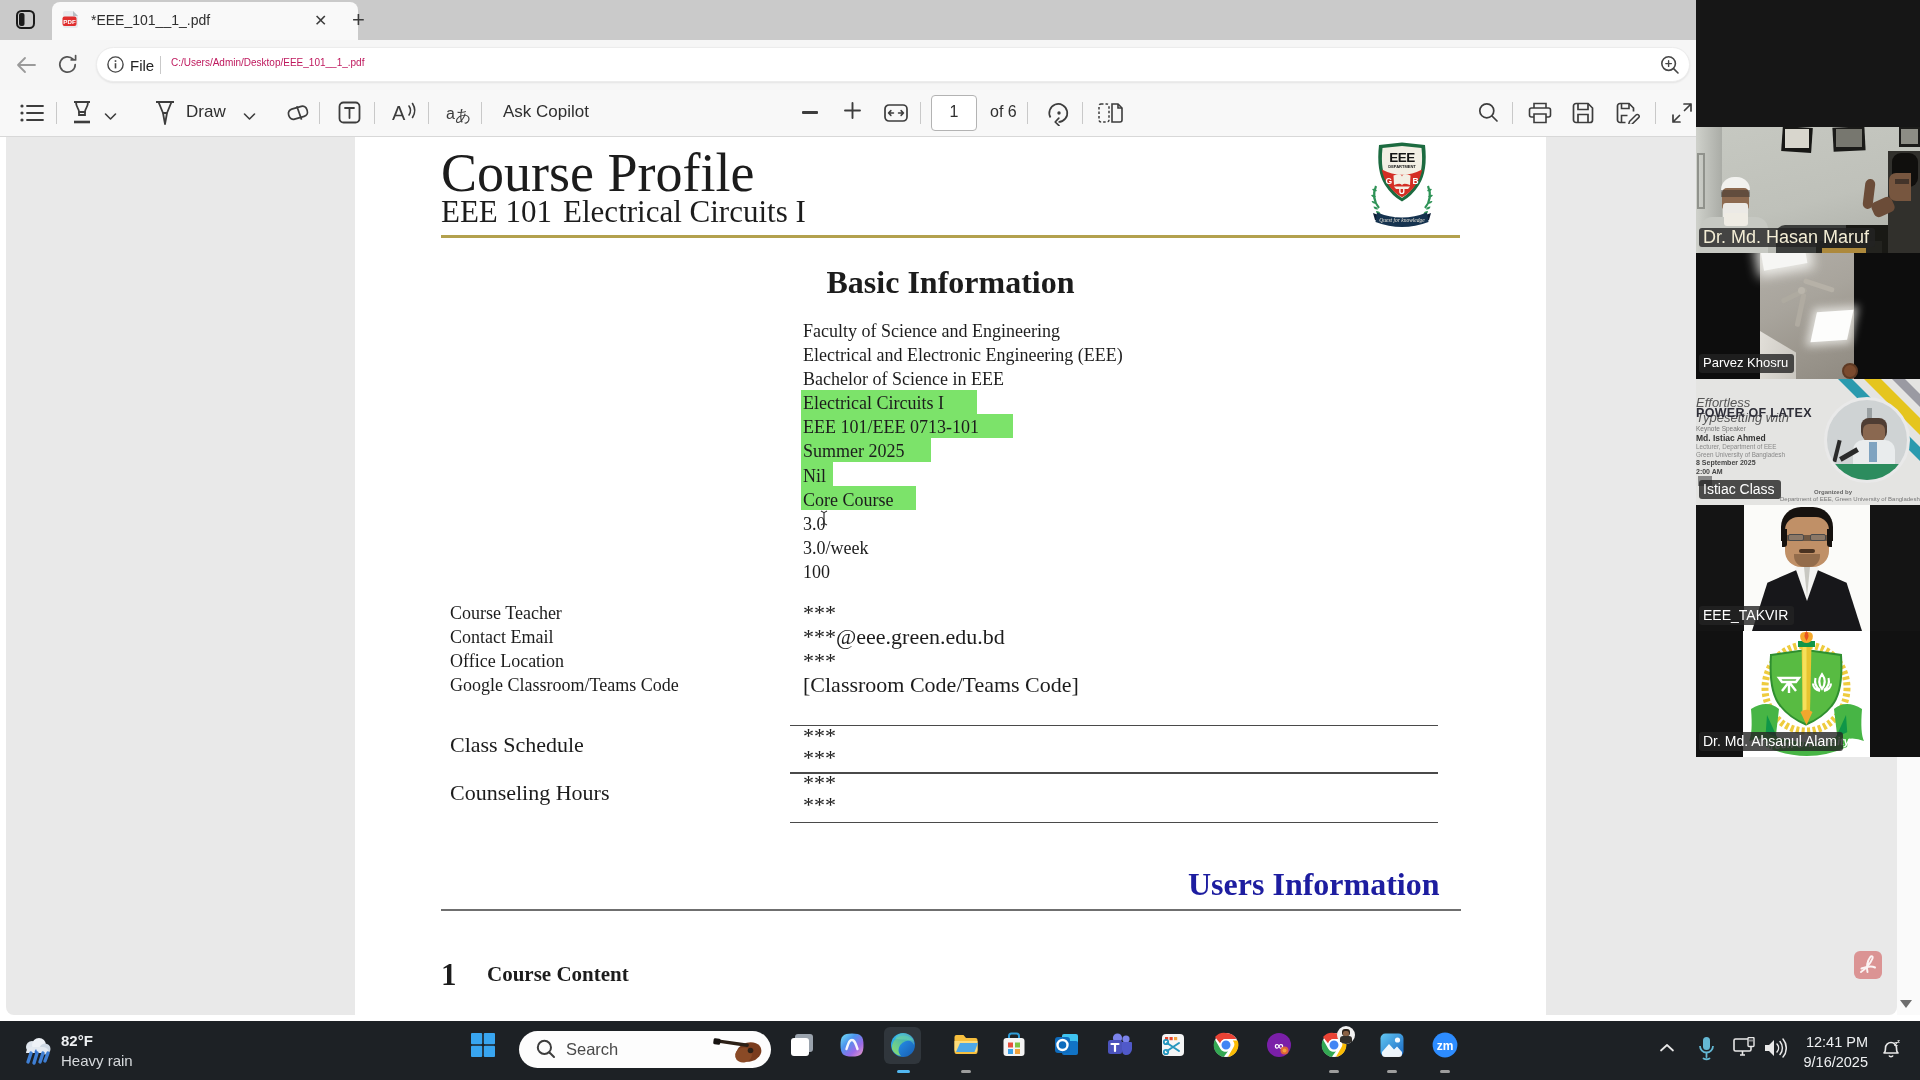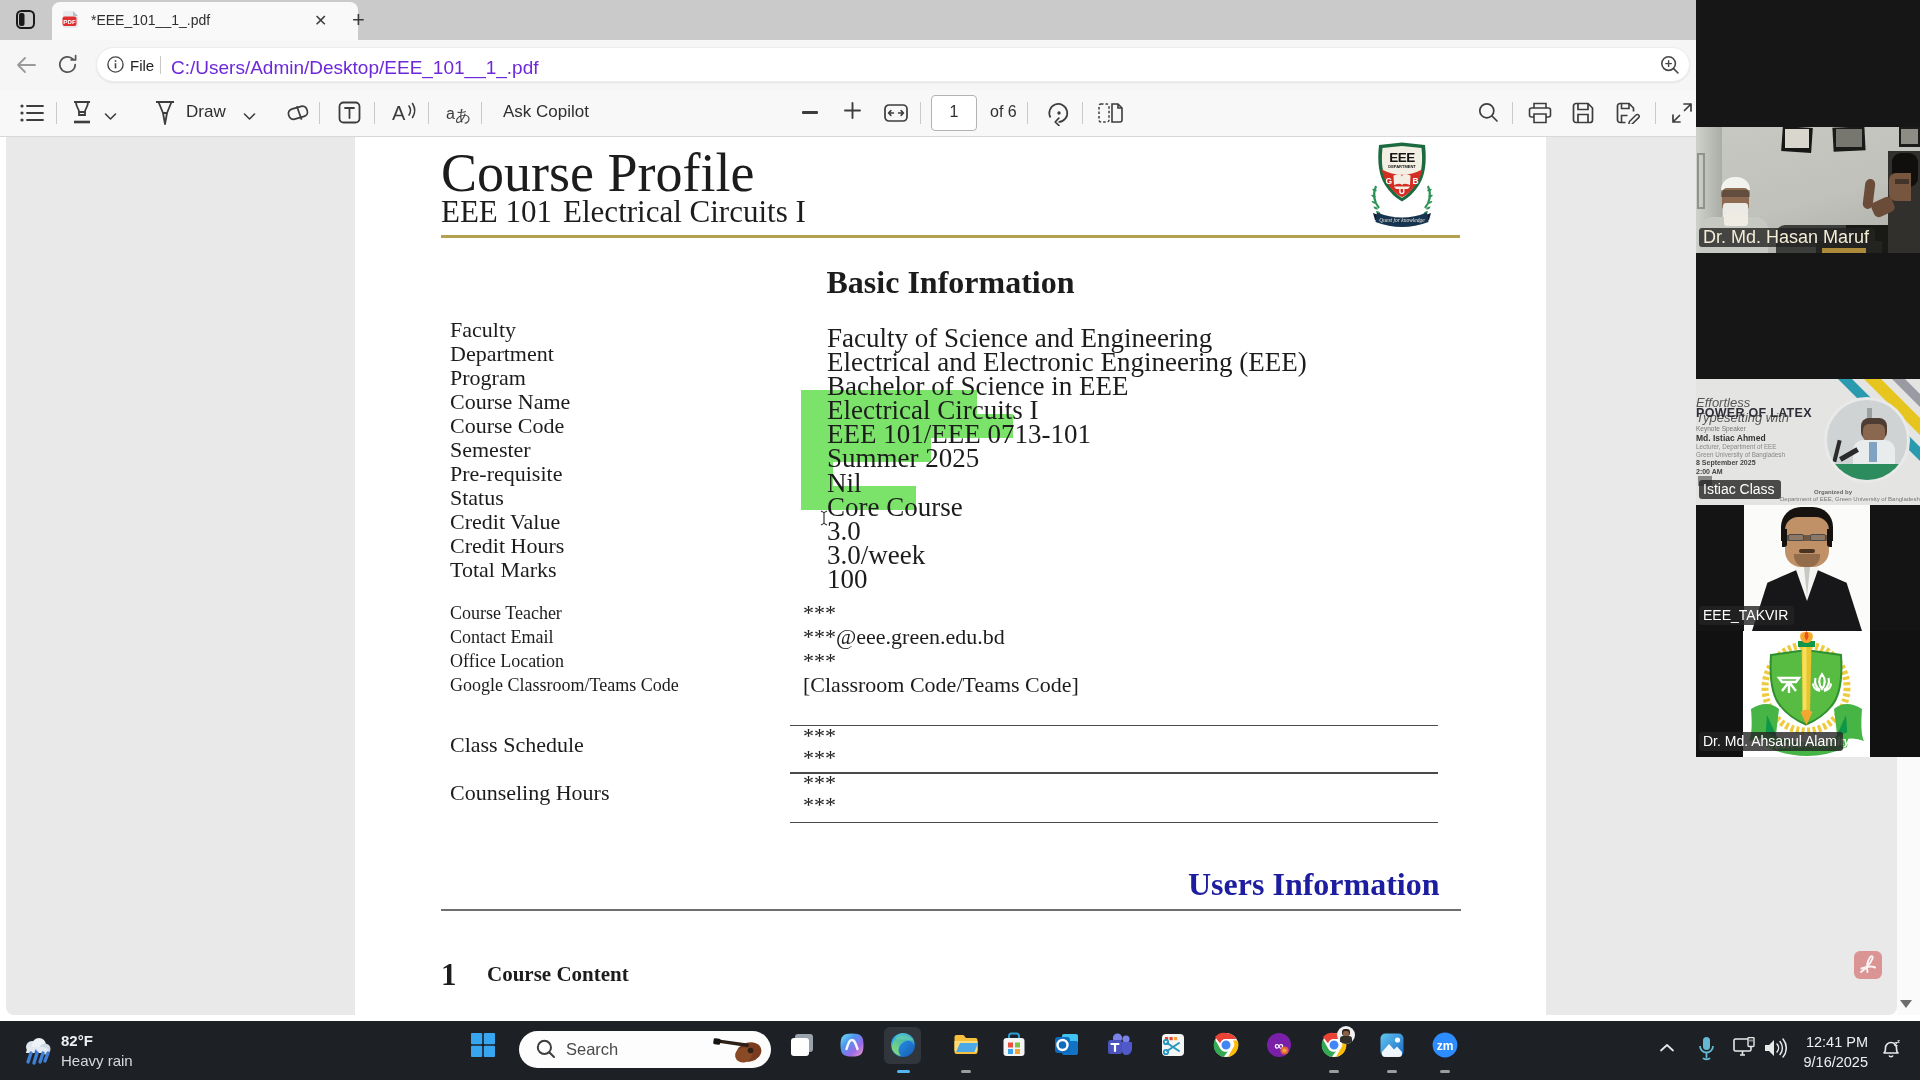--- a/index.html
+++ b/index.html
@@ -69,21 +69,21 @@
   </div>
   <div class="abs" style="left:107px;top:56px;width:17px;height:17px;">
     <svg width="17" height="17" viewBox="0 0 17 17">
         <circle cx="8.5" cy="8.5" r="7.6" stroke="#474747" stroke-width="1.4" fill="none"></circle>
         <rect x="7.7" y="7.2" width="1.6" height="5.2" fill="#474747"></rect>
         <rect x="7.7" y="4.2" width="1.6" height="1.7" fill="#474747"></rect>
       </svg>
   </div>
   <div class="abs" style="left:130px;top:57px;font-size:15px;color:#222;">File</div>
     <div class="abs" style="left:160px;top:56px;width:1px;height:18px;background:#c9c9c9;"></div>
-  <div class="abs" style="left:171px;top:57px;font-size:19px;color:#6d28d9;">C:/Users/Admin/Desktop/EEE_101__1_.pdf</div>
+  <div class="abs" style="left:171px;top:57px;font-size:10px;color:#be185d;">C:/Users/Admin/Desktop/EEE_101__1_.pdf</div>
   <div class="abs" style="left:1660px;top:55px;width:20px;height:20px;">
     <svg width="20" height="20" viewBox="0 0 20 20">
         <circle cx="8.6" cy="8.6" r="6.8" stroke="#464646" stroke-width="1.6" fill="none"></circle>
         <path d="M13.6 13.6 L18 18" stroke="#464646" stroke-width="1.6" stroke-linecap="round"></path>
         <path d="M8.6 5.8 v5.6 M5.8 8.6 h5.6" stroke="#464646" stroke-width="1.4" stroke-linecap="round"></path>
       </svg>
   </div>
 
   <div id="toolbar"></div>
   <div class="abs" style="left:20px;top:103px;width:24px;height:20px;">
@@ -215,29 +215,26 @@
   </div>
 
   <div id="contentbg"></div>
   <div id="grayinset"></div>
   <div id="page"></div>
 
   <div class="abs serif" style="left:441px;top:146px;font-size:54px;line-height:54px;">Course Profile</div>
   <div class="abs serif" style="left:441px;top:196px;font-size:31px;line-height:31px;">EEE 101<span style="margin-left:11px;">Electrical Circuits I</span></div>
   <div class="abs" style="left:441px;top:235px;width:1019px;height:3px;background:#b3a14e;"></div>
   <div class="abs serif" style="left:355px;top:265.5px;width:1191px;text-align:center;font-size:32px;line-height:32px;font-weight:bold;">Basic Information</div>
-  <div class="abs serif" style="left:450px;top:317.5px;font-size:22px;line-height:24.1px;">
-    Faculty<br>Department<br>Program<br>Course Name<br>Course Code<br>Semester<br>Pre-requisite<br>Status<br>Credit Value<br>Credit Hours<br>Total Marks
-  </div>
   <div class="abs" style="left:800.5px;top:389.8px;width:176px;height:24.1px;background:#7ce36a;"></div>
   <div class="abs" style="left:800.5px;top:413.9px;width:212px;height:24.1px;background:#7ce36a;"></div>
   <div class="abs" style="left:800.5px;top:438.0px;width:130px;height:24.1px;background:#7ce36a;"></div>
   <div class="abs" style="left:800.5px;top:462.1px;width:32px;height:24.1px;background:#7ce36a;"></div>
   <div class="abs" style="left:800.5px;top:486.2px;width:115px;height:24.1px;background:#7ce36a;"></div>
-  <div class="abs serif" style="left:803px;top:326px;font-size:27px;line-height:24.1px;margin-left:24px;">
+  <div class="abs serif" style="left:803px;top:319px;font-size:18px;line-height:24.1px;">
     Faculty of Science and Engineering<br>
     Electrical and Electronic Engineering (EEE)<br>
     Bachelor of Science in EEE<br>
     Electrical Circuits I<br>
     EEE 101/EEE 0713-101<br>
     Summer 2025<br>
     Nil<br>
     Core Course<br>
     3.0<br>
     3.0/week<br>
@@ -339,20 +336,33 @@
       <div class="abs" style="left:193px;top:46px;width:22px;height:28px;background:#77563f;border-radius:7px 0 0 7px;"></div>
       <div class="abs" style="left:199px;top:52px;width:14px;height:5px;background:rgba(25,25,25,0.55);"></div>
       <div class="abs" style="left:168px;top:52px;width:10px;height:30px;background:#6b4c38;border-radius:5px;transform:rotate(7deg);"></div>
       <div class="abs" style="left:176px;top:72px;width:22px;height:16px;background:#6b4c38;border-radius:5px;transform:rotate(-24deg);"></div>
       <div class="abs" style="left:150px;top:98px;width:42px;height:28px;background:#191915;"></div>
       <div class="abs" style="left:120px;top:114px;width:66px;height:12px;background:#23231f;"></div>
       <div class="abs" style="left:126px;top:121px;width:44px;height:5px;background:#ad893c;"></div>
       <div class="nlabel" style="font-size:18px;color:#f3edd5;">Dr. Md. Hasan Maruf</div>
     </div>
 
+    <div class="tile" style="top:253px;background:#0d0d0d;">
+      <div class="abs" style="left:64px;top:0;width:94px;height:126px;background:linear-gradient(155deg,#b2aea7 0%,#a8a49c 40%,#9b968d 70%,#8f8a81 100%);"></div>
+      <div class="abs" style="left:64px;top:78px;width:36px;height:48px;background:linear-gradient(105deg,#e2dfd9,#c9c6bf);clip-path:polygon(0 0, 100% 45%, 100% 100%, 0 100%);"></div>
+      <div class="abs" style="left:66px;top:-6px;width:44px;height:20px;background:#f6f6f4;box-shadow:0 0 12px 6px rgba(246,246,242,0.85);transform:rotate(-10deg);"></div>
+      <div class="abs" style="left:118px;top:58px;width:36px;height:30px;background:#fdfdfc;box-shadow:0 0 8px 4px rgba(250,250,246,0.7);transform:skewX(-16deg) rotate(-4deg);"></div>
+
+      <div class="abs" style="left:107px;top:30px;width:32px;height:4.5px;background:#b6b1a7;transform:rotate(18deg);border-radius:2px;"></div>
+      <div class="abs" style="left:84px;top:40px;width:28px;height:4.5px;background:#aeaaa0;transform:rotate(-26deg);border-radius:2px;"></div>
+      <div class="abs" style="left:102px;top:40px;width:4.5px;height:34px;background:#b0aba1;transform:rotate(12deg);border-radius:2px;"></div>
+      <div class="abs" style="left:102px;top:34px;width:7px;height:7px;background:#bab5ab;border-radius:50%;"></div>
+      <div class="abs" style="left:146px;top:110px;width:16px;height:16px;background:#7a4a2e;border-radius:50%;border:2px solid #5e3a24;"></div>
+      <div class="nlabel">Parvez Khosru</div>
+    </div>
 
     <div class="tile" style="top:379px;background:#e4e4e2;">
       <svg class="abs" style="left:0;top:0;" width="224" height="126" viewBox="0 0 224 126">
         <polygon points="196,0 209,0 224,15 224,28" fill="#9a9aa2"></polygon>
         <polygon points="168,0 185,0 224,39 224,56" fill="#e5c51e"></polygon>
         <polygon points="142,0 156,0 224,68 224,82" fill="#2a9aae"></polygon>
       </svg>
       <div class="abs" style="left:0px;top:16px;width:120px;font-size:13px;color:#555;font-style:italic;">Effortless Typesetting with</div>
       <div class="abs" style="left:0px;top:27px;width:130px;font-size:12.5px;font-weight:bold;color:#2e2e38;letter-spacing:0.3px;">POWER OF LATEX</div>
       <div class="abs" style="left:0px;top:46px;font-size:6.5px;color:#777;">Keynote Speaker</div>

